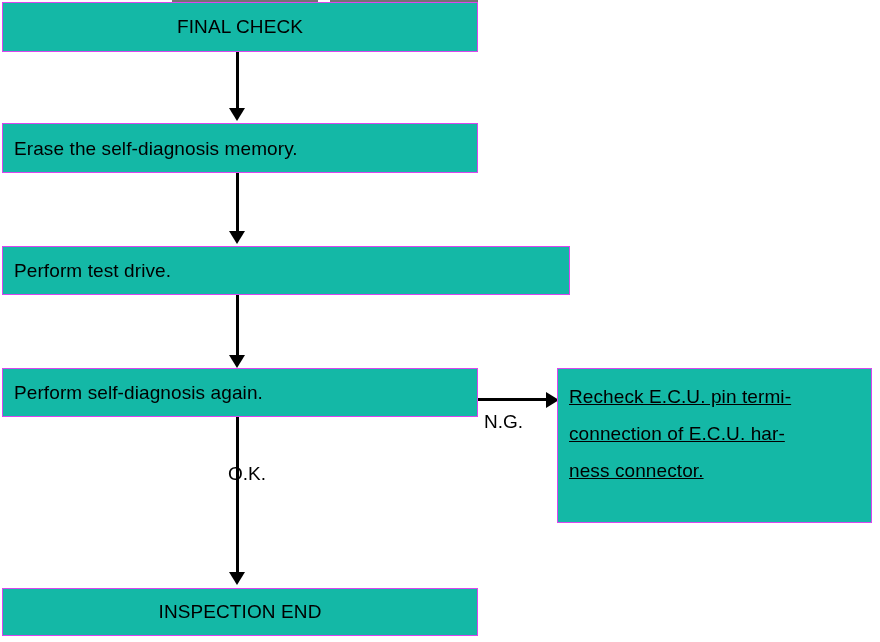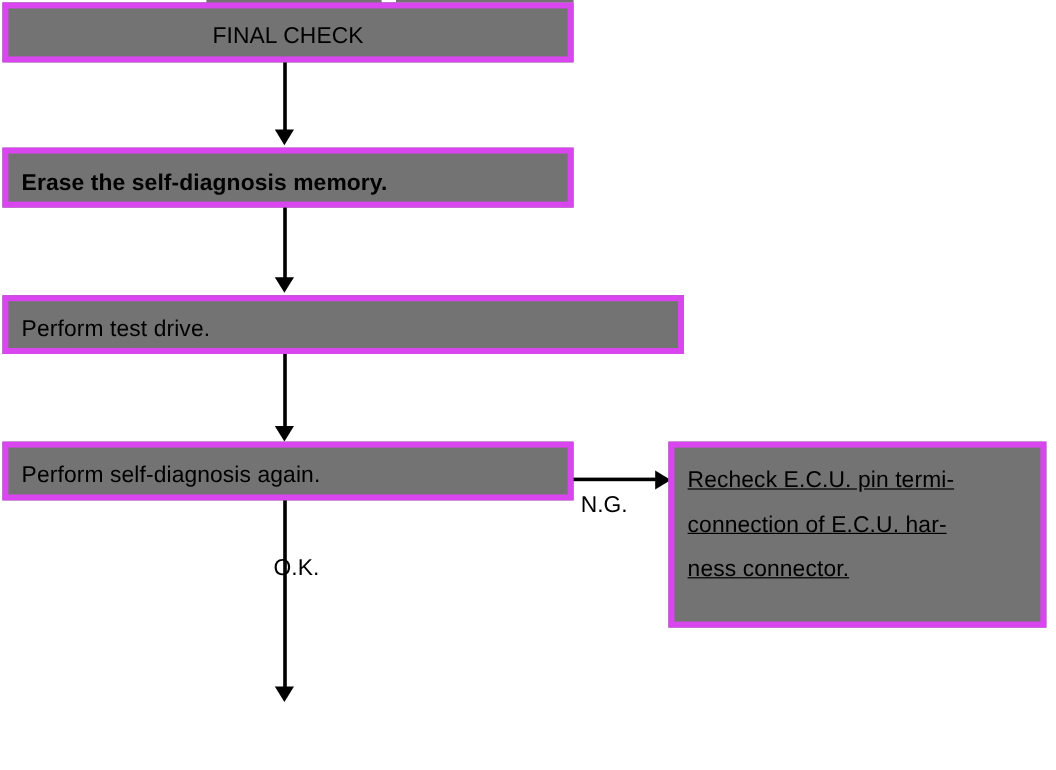--- a/index.html
+++ b/index.html
@@ -16,22 +16,22 @@
     width: 880px;
     height: 642px;
     background: #ffffff;
     overflow: hidden;
   }
 
   
   .fbox {
     position: absolute;
     box-sizing: border-box;
-    border: 5px solid #d946ef;
-    background: #737373;
+    border: 1px solid #d946ef;
+    background: #14b8a6;
   }
   .fbox .btext {
     position: absolute;
     color: #000000;
     font-size: 19px;
     line-height: 22px;
     letter-spacing: 0.1px;
     white-space: nowrap;
   }
   
@@ -113,21 +113,21 @@
   <div class="scanartifact" style="left:172px; top:0px; width:146px; height:3px;"></div>
   <div class="scanartifact" style="left:330px; top:0px; width:148px; height:2px;"></div>
 
   <div class="fbox center" style="left:2px; top:2px; width:476px; height:50px;">
     <span class="btext" style="top:13px;">FINAL CHECK</span>
   </div>
 
   <div class="vline" style="left:236px; top:52px; width:3px; height:58px;"></div>
   <div class="arrow-down" style="left:229px; top:108px;"></div>
 
-  <div class="fbox leftal" style="left:2px; top:123px; width:476px; height:50px;font-weight:bold;">
+  <div class="fbox leftal" style="left:2px; top:123px; width:476px; height:50px;">
     <span class="btext" style="top:14px;">Erase the self-diagnosis memory.</span>
   </div>
 
   <div class="vline" style="left:236px; top:173px; width:3px; height:60px;"></div>
   <div class="arrow-down" style="left:229px; top:231px;"></div>
 
   <div class="fbox leftal" style="left:2px; top:246px; width:568px; height:49px;">
     <span class="btext" style="top:13px;">Perform test drive.</span>
   </div>
 
@@ -147,14 +147,17 @@
   <span class="blabel" style="left:228px; top:423px;">O.K.</span>
 
   <div class="fbox multi" style="left:557px; top:368px; width:315px; height:155px;">
     <span class="btext" style="top:9px;">
       <span class="ln">Recheck E.C.U. pin termi-</span>
       <span class="ln">connection of E.C.U. har-</span>
       <span class="ln">ness connector.</span>
     </span>
   </div>
 
+  <div class="fbox center" style="left:2px; top:588px; width:476px; height:48px;">
+    <span class="btext" style="top:12px;">INSPECTION END</span>
+  </div>
 
 </div>
 
 </body></html>

